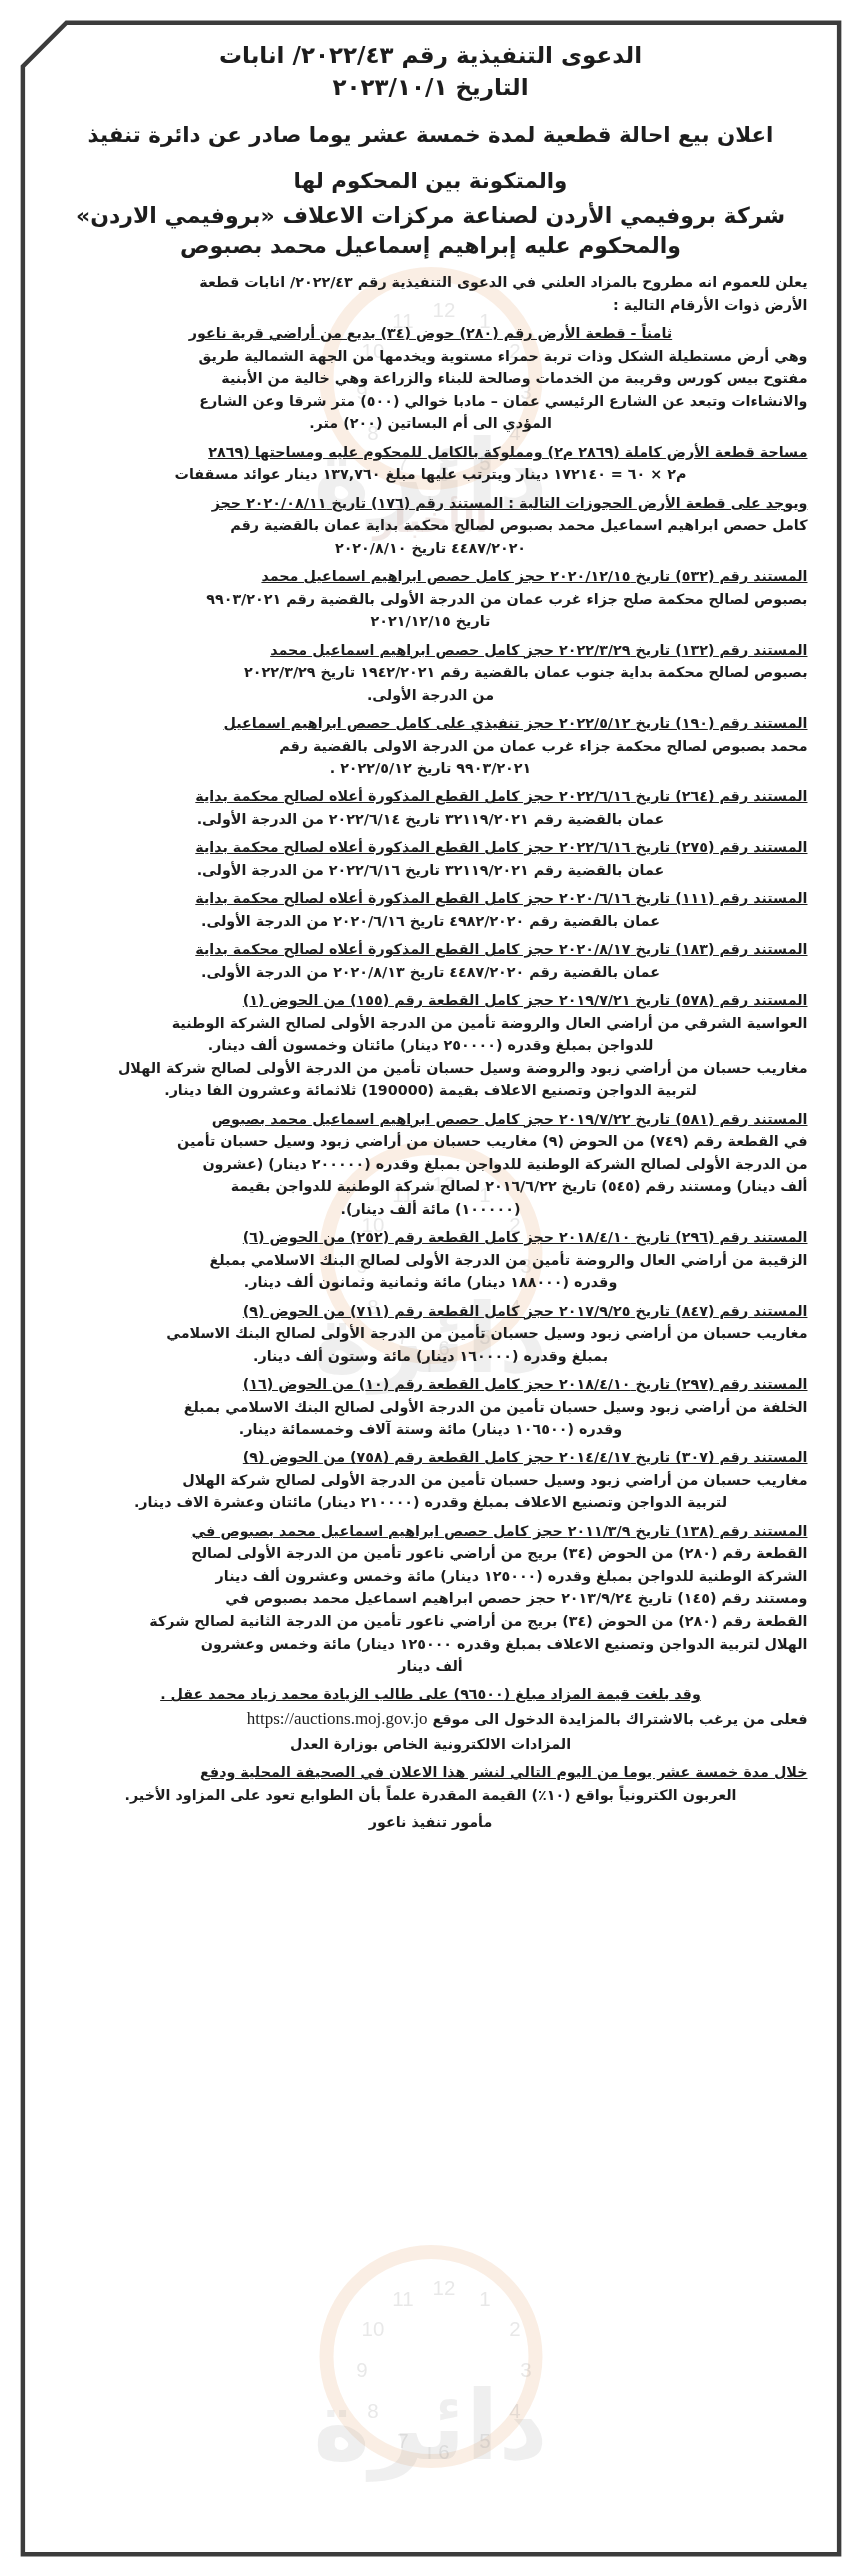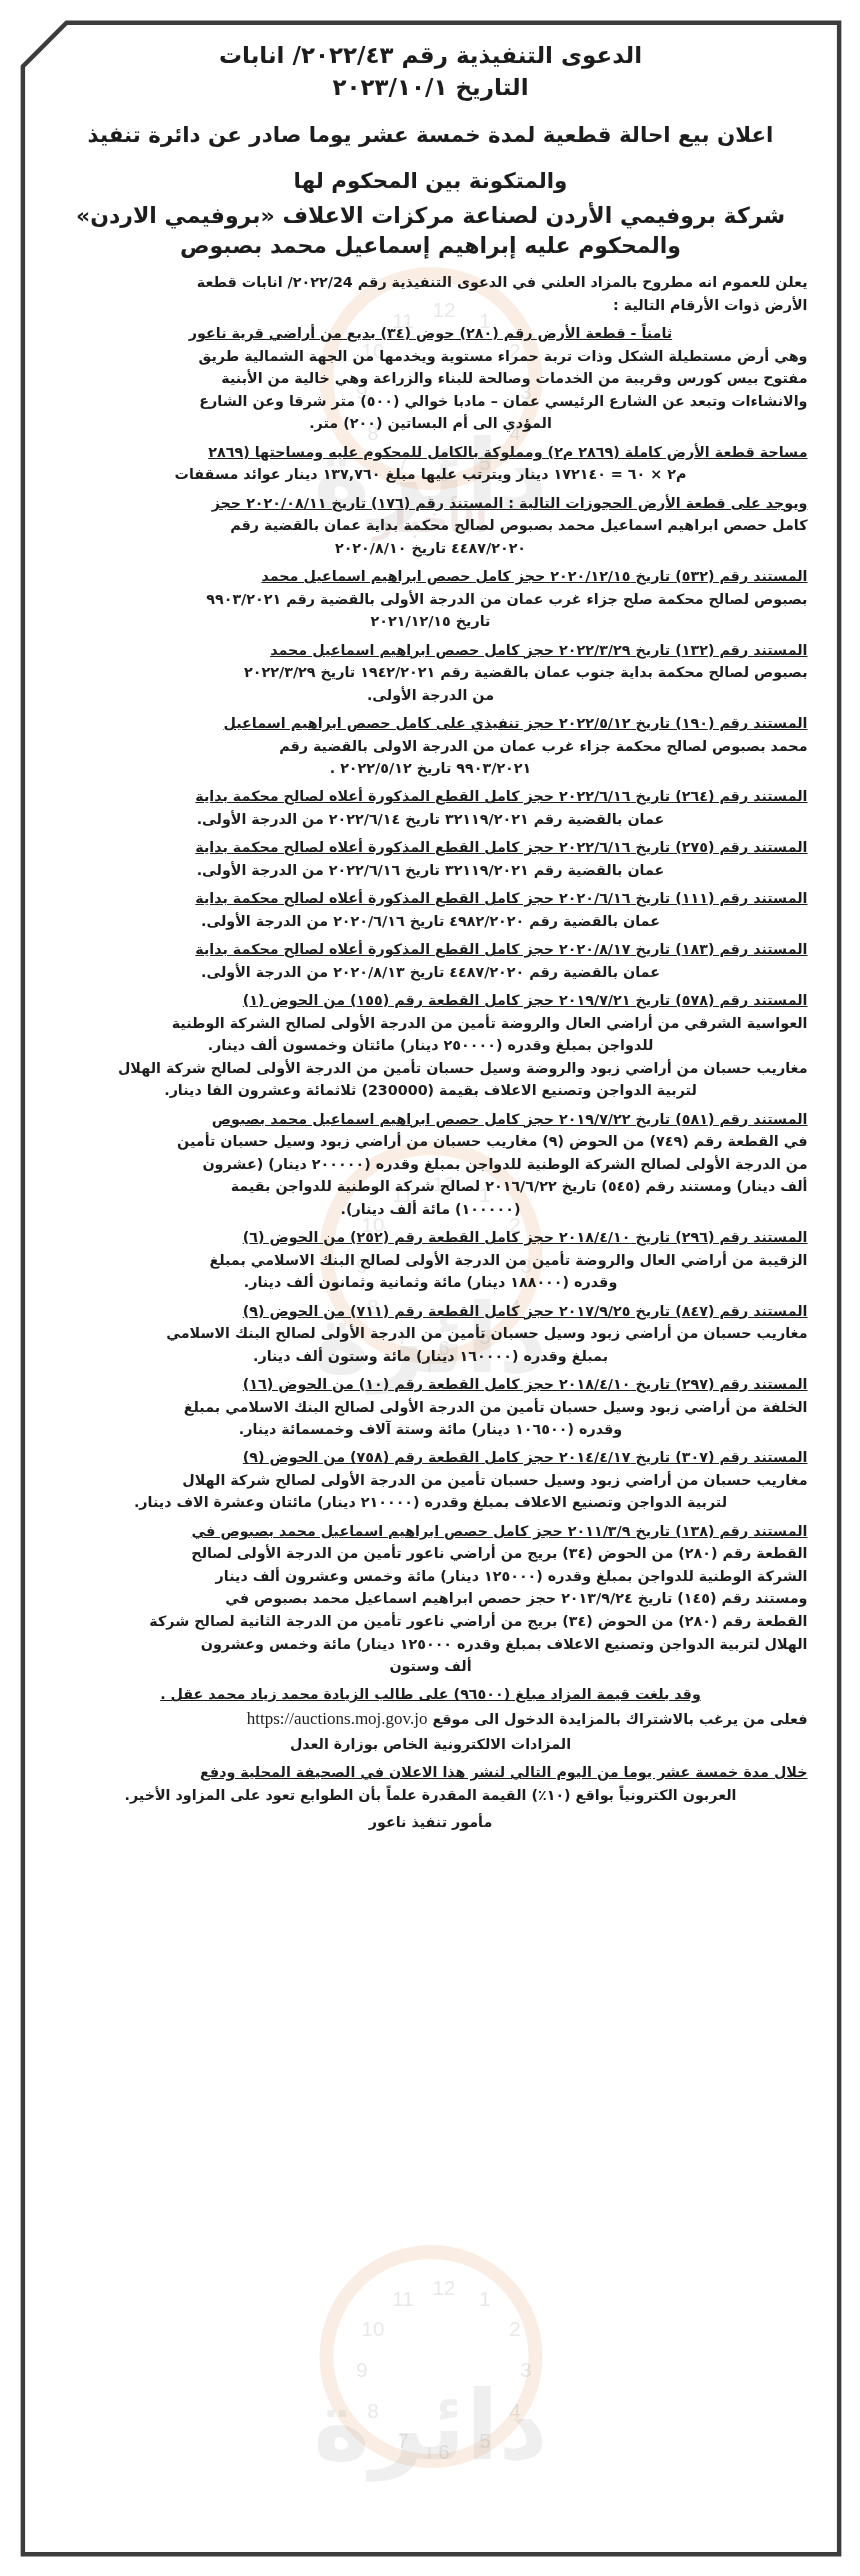--- a/index.html
+++ b/index.html
@@ -198,21 +198,21 @@
 <div id="content">
 
   <div class="hdr l1">الدعوى التنفيذية رقم ٢٠٢٢/٤٣/ انابات</div>
   <div class="hdr l2">التاريخ ٢٠٢٣/١٠/١</div>
   <div class="hdr wide">اعلان بيع احالة قطعية لمدة خمسة عشر يوما صادر عن دائرة تنفيذ</div>
   <div class="hdr wide">والمتكونة بين المحكوم لها</div>
   <div class="hdr party">شركة بروفيمي الأردن لصناعة مركزات الاعلاف «بروفيمي الاردن»</div>
   <div class="hdr party2">والمحكوم عليه إبراهيم إسماعيل محمد بصبوص</div>
 
   <div class="body-block">
-    <p>يعلن للعموم انه مطروح بالمزاد العلني في الدعوى التنفيذية رقم ٢٠٢٢/24/ انابات قطعة</p>
+    <p>يعلن للعموم انه مطروح بالمزاد العلني في الدعوى التنفيذية رقم ٢٠٢٢/٤٣/ انابات قطعة</p>
     <p>الأرض ذوات الأرقام التالية :</p>
 
     <p class="gap center-last">ثامناً - قطعة الأرض رقم (٢٨٠) حوض (٣٤) بديع من أراضي قرية ناعور</p>
 
     <p>وهي أرض مستطيلة الشكل وذات تربة حمراء مستوية ويخدمها من الجهة الشمالية طريق</p>
     <p>مفتوح بيس كورس وقريبة من الخدمات وصالحة للبناء والزراعة وهي خالية من الأبنية</p>
     <p>والانشاءات وتبعد عن الشارع الرئيسي عمان – مادبا خوالي (٥٠٠) متر شرقا وعن الشارع</p>
     <p class="center-last">المؤدي الى أم البساتين (٢٠٠) متر.</p>
 
     <p class="gap">مساحة قطعة الأرض كاملة (٢٨٦٩ م٢) ومملوكة بالكامل للمحكوم عليه ومساحتها (٢٨٦٩</p>
@@ -237,21 +237,21 @@
         <p class="gap">المستند رقم (٢٧٥) تاريخ ٢٠٢٢/٦/١٦ حجز كامل القطع المذكورة أعلاه لصالح محكمة بداية</p>
         <p class=" center-last">عمان بالقضية رقم ٣٢١١٩/٢٠٢١ تاريخ ٢٠٢٢/٦/١٦ من الدرجة الأولى.</p>
         <p class="gap">المستند رقم (١١١) تاريخ ٢٠٢٠/٦/١٦ حجز كامل القطع المذكورة أعلاه لصالح محكمة بداية</p>
         <p class=" center-last">عمان بالقضية رقم ٤٩٨٢/٢٠٢٠ تاريخ ٢٠٢٠/٦/١٦ من الدرجة الأولى.</p>
         <p class="gap">المستند رقم (١٨٣) تاريخ ٢٠٢٠/٨/١٧ حجز كامل القطع المذكورة أعلاه لصالح محكمة بداية</p>
         <p class=" center-last">عمان بالقضية رقم ٤٤٨٧/٢٠٢٠ تاريخ ٢٠٢٠/٨/١٣ من الدرجة الأولى.</p>
         <p class="gap">المستند رقم (٥٧٨) تاريخ ٢٠١٩/٧/٢١ حجز كامل القطعة رقم (١٥٥) من الحوض (١)</p>
         <p>العواسية الشرقي من أراضي العال والروضة تأمين من الدرجة الأولى لصالح الشركة الوطنية</p>
         <p class=" center-last">للدواجن بمبلغ وقدره (٢٥٠٠٠٠ دينار) مائتان وخمسون ألف دينار.</p>
         <p>مغاريب حسبان من أراضي زبود والروضة وسيل حسبان تأمين من الدرجة الأولى لصالح شركة الهلال</p>
-        <p class=" center-last">لتربية الدواجن وتصنيع الاعلاف بقيمة (230000) ثلاثمائة وعشرون الفا دينار.</p>
+        <p class=" center-last">لتربية الدواجن وتصنيع الاعلاف بقيمة (190000) ثلاثمائة وعشرون الفا دينار.</p>
         <p class="gap">المستند رقم (٥٨١) تاريخ ٢٠١٩/٧/٢٢ حجز كامل حصص ابراهيم اسماعيل محمد بصبوص</p>
         <p>في القطعة رقم (٧٤٩) من الحوض (٩) مغاريب حسبان من أراضي زبود وسيل حسبان تأمين</p>
         <p>من الدرجة الأولى لصالح الشركة الوطنية للدواجن بمبلغ وقدره (٢٠٠٠٠٠ دينار) (عشرون</p>
         <p>ألف دينار) ومستند رقم (٥٤٥) تاريخ ٢٠١٦/٦/٢٢ لصالح شركة الوطنية للدواجن بقيمة</p>
         <p class=" center-last">(١٠٠٠٠٠) مائة ألف دينار).</p>
         <p class="gap">المستند رقم (٢٩٦) تاريخ ٢٠١٨/٤/١٠ حجز كامل القطعة رقم (٢٥٢) من الحوض (٦)</p>
         <p>الزقيبة من أراضي العال والروضة تأمين من الدرجة الأولى لصالح البنك الاسلامي بمبلغ</p>
         <p class=" center-last">وقدره (١٨٨٠٠٠ دينار) مائة وثمانية وثمانون ألف دينار.</p>
         <p class="gap">المستند رقم (٨٤٧) تاريخ ٢٠١٧/٩/٢٥ حجز كامل القطعة رقم (٧١١) من الحوض (٩)</p>
         <p>مغاريب حسبان من أراضي زبود وسيل حسبان تأمين من الدرجة الأولى لصالح البنك الاسلامي</p>
@@ -261,21 +261,21 @@
         <p class=" center-last">وقدره (١٠٦٥٠٠ دينار) مائة وستة آلاف وخمسمائة دينار.</p>
         <p class="gap">المستند رقم (٣٠٧) تاريخ ٢٠١٤/٤/١٧ حجز كامل القطعة رقم (٧٥٨) من الحوض (٩)</p>
         <p>مغاريب حسبان من أراضي زبود وسيل حسبان تأمين من الدرجة الأولى لصالح شركة الهلال</p>
         <p class=" center-last">لتربية الدواجن وتصنيع الاعلاف بمبلغ وقدره (٢١٠٠٠٠ دينار) مائتان وعشرة الاف دينار.</p>
         <p class="gap">المستند رقم (١٣٨) تاريخ ٢٠١١/٣/٩ حجز كامل حصص ابراهيم اسماعيل محمد بصبوص في</p>
         <p>القطعة رقم (٢٨٠) من الحوض (٣٤) بريج من أراضي ناعور تأمين من الدرجة الأولى لصالح</p>
         <p>الشركة الوطنية للدواجن بمبلغ وقدره (١٢٥٠٠٠ دينار) مائة وخمس وعشرون ألف دينار</p>
         <p>ومستند رقم (١٤٥) تاريخ ٢٠١٣/٩/٢٤ حجز حصص ابراهيم اسماعيل محمد بصبوص في</p>
         <p>القطعة رقم (٢٨٠) من الحوض (٣٤) بريج من أراضي ناعور تأمين من الدرجة الثانية لصالح شركة</p>
         <p>الهلال لتربية الدواجن وتصنيع الاعلاف بمبلغ وقدره ١٢٥٠٠٠ دينار) مائة وخمس وعشرون</p>
-        <p class=" center-last">ألف وستون</p>
+        <p class=" center-last">ألف دينار</p>
       </div>
 
     <p class="gap center-last">وقد بلغت قيمة المزاد مبلغ (٩٦٥٠٠) على طالب الزيادة محمد زياد محمد عقل .</p>
 
     <p>
       <span>فعلى من يرغب بالاشتراك بالمزايدة الدخول الى موقع</span>
       <span class="urlrow">https://auctions.moj.gov.jo</span>
     </p>
     <p class="center-last">المزادات الالكترونية الخاص بوزارة العدل</p>
 

